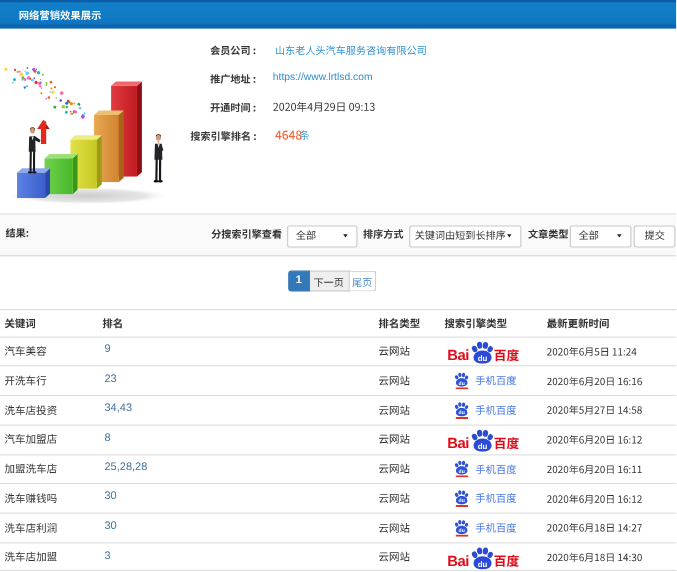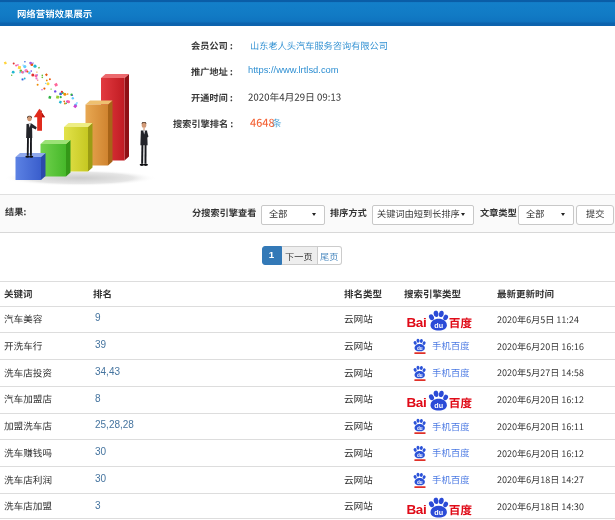--- a/index.html
+++ b/index.html
@@ -259,21 +259,21 @@
         <g transform="translate(41.8,18.3)">
           <path d="M1.8 -6.6V1.0H3.3V0.3H8.4V1.0H9.9V-6.6H6.2L6.5 -7.9H10.9V-9.3H0.7V-7.9H4.9C4.8 -7.5 4.8 -7.0 4.7 -6.6ZM3.3 -2.5H8.4V-1.0H3.3ZM3.3 -3.8V-5.3H8.4V-3.8Z M16.1 -7.3V-6.5H14.5V-5.4H16.1V-3.6H20.9V-5.4H22.6V-6.5H20.9V-7.3H19.5V-6.5H17.4V-7.3ZM19.5 -5.4V-4.7H17.4V-5.4ZM19.9 -2.1C19.5 -1.7 18.9 -1.4 18.4 -1.1C17.7 -1.4 17.2 -1.7 16.8 -2.1ZM14.6 -3.1V-2.1H15.9L15.4 -1.9C15.8 -1.4 16.2 -1.0 16.8 -0.6C15.9 -0.4 15.0 -0.3 14.0 -0.2C14.2 0.1 14.5 0.6 14.6 1.0C15.9 0.8 17.2 0.6 18.3 0.2C19.4 0.6 20.6 0.9 22.1 1.0C22.2 0.7 22.6 0.1 22.9 -0.2C21.8 -0.2 20.8 -0.4 19.9 -0.6C20.8 -1.1 21.5 -1.8 22.0 -2.8L21.1 -3.2L20.9 -3.1ZM17.0 -9.6C17.1 -9.4 17.2 -9.1 17.2 -8.9H12.9V-5.8C12.9 -4.0 12.8 -1.4 11.9 0.4C12.2 0.5 12.9 0.8 13.2 1.0C14.1 -0.9 14.3 -3.8 14.3 -5.8V-7.6H22.7V-8.9H18.8C18.7 -9.2 18.5 -9.6 18.4 -9.9Z" fill="#e00b18"></path>
         </g>
       </svg></div>
     <div style="position:absolute;left:497.0px;top:313.7px;line-height:0"><svg width="83" height="12" viewBox="0 -9.1 83 12" xmlns="http://www.w3.org/2000/svg">
         <path d="M0.4 0.0H4.6V-0.7H2.7C2.4 -0.7 2.0 -0.7 1.6 -0.7C3.2 -2.1 4.3 -3.5 4.3 -4.8C4.3 -6.0 3.5 -6.8 2.3 -6.8C1.5 -6.8 0.9 -6.4 0.4 -5.8L0.8 -5.3C1.2 -5.8 1.7 -6.1 2.2 -6.1C3.0 -6.1 3.4 -5.5 3.4 -4.8C3.4 -3.6 2.5 -2.3 0.4 -0.5Z M7.5 0.1C8.8 0.1 9.6 -1.0 9.6 -3.3C9.6 -5.6 8.8 -6.8 7.5 -6.8C6.3 -6.8 5.5 -5.6 5.5 -3.3C5.5 -1.0 6.3 0.1 7.5 0.1ZM7.5 -0.6C6.8 -0.6 6.3 -1.4 6.3 -3.3C6.3 -5.3 6.8 -6.1 7.5 -6.1C8.3 -6.1 8.8 -5.3 8.8 -3.3C8.8 -1.4 8.3 -0.6 7.5 -0.6Z M10.4 0.0H14.6V-0.7H12.8C12.4 -0.7 12.0 -0.7 11.7 -0.7C13.2 -2.1 14.3 -3.5 14.3 -4.8C14.3 -6.0 13.5 -6.8 12.4 -6.8C11.5 -6.8 10.9 -6.4 10.4 -5.8L10.9 -5.3C11.3 -5.8 11.7 -6.1 12.3 -6.1C13.1 -6.1 13.5 -5.5 13.5 -4.8C13.5 -3.6 12.5 -2.3 10.4 -0.5Z M17.6 0.1C18.8 0.1 19.6 -1.0 19.6 -3.3C19.6 -5.6 18.8 -6.8 17.6 -6.8C16.3 -6.8 15.5 -5.6 15.5 -3.3C15.5 -1.0 16.3 0.1 17.6 0.1ZM17.6 -0.6C16.8 -0.6 16.3 -1.4 16.3 -3.3C16.3 -5.3 16.8 -6.1 17.6 -6.1C18.3 -6.1 18.9 -5.3 18.9 -3.3C18.9 -1.4 18.3 -0.6 17.6 -0.6Z M20.5 -2.0V-1.4H24.7V0.7H25.4V-1.4H28.7V-2.0H25.4V-3.8H28.1V-4.5H25.4V-5.9H28.3V-6.5H22.9C23.0 -6.8 23.2 -7.1 23.3 -7.5L22.6 -7.6C22.2 -6.4 21.4 -5.2 20.5 -4.5C20.7 -4.4 21.0 -4.2 21.1 -4.1C21.6 -4.5 22.1 -5.1 22.5 -5.9H24.7V-4.5H22.0V-2.0ZM22.7 -2.0V-3.8H24.7V-2.0Z M31.9 0.1C32.9 0.1 33.8 -0.8 33.8 -2.0C33.8 -3.4 33.1 -4.1 31.9 -4.1C31.4 -4.1 30.8 -3.8 30.4 -3.3C30.5 -5.4 31.2 -6.1 32.1 -6.1C32.5 -6.1 32.9 -5.9 33.2 -5.6L33.7 -6.1C33.3 -6.5 32.8 -6.8 32.1 -6.8C30.8 -6.8 29.6 -5.8 29.6 -3.2C29.6 -1.0 30.6 0.1 31.9 0.1ZM30.4 -2.7C30.9 -3.3 31.4 -3.5 31.8 -3.5C32.6 -3.5 33.0 -2.9 33.0 -2.0C33.0 -1.1 32.5 -0.5 31.9 -0.5C31.0 -0.5 30.5 -1.3 30.4 -2.7Z M36.0 -7.1V-4.3C36.0 -2.9 35.9 -1.0 34.4 0.2C34.6 0.3 34.8 0.6 34.9 0.7C35.8 -0.0 36.3 -1.1 36.5 -2.1H40.9V-0.3C40.9 -0.1 40.8 -0.0 40.6 -0.0C40.4 -0.0 39.7 0.0 38.9 -0.0C39.0 0.2 39.2 0.5 39.2 0.7C40.2 0.7 40.8 0.7 41.1 0.6C41.5 0.4 41.6 0.2 41.6 -0.3V-7.1ZM36.7 -6.5H40.9V-4.9H36.7ZM36.7 -4.3H40.9V-2.8H36.6C36.7 -3.3 36.7 -3.8 36.7 -4.3Z M45.6 0.1C46.7 0.1 47.8 -0.7 47.8 -2.2C47.8 -3.6 46.9 -4.3 45.8 -4.3C45.4 -4.3 45.1 -4.2 44.8 -4.0L44.9 -5.9H47.4V-6.6H44.2L44.0 -3.5L44.4 -3.3C44.8 -3.5 45.1 -3.6 45.5 -3.6C46.4 -3.6 46.9 -3.1 46.9 -2.1C46.9 -1.2 46.3 -0.6 45.5 -0.6C44.7 -0.6 44.2 -0.9 43.9 -1.3L43.5 -0.8C43.9 -0.3 44.5 0.1 45.6 0.1Z M50.5 -3.2H55.0V-0.6H50.5ZM50.5 -3.9V-6.3H55.0V-3.9ZM49.8 -7.0V0.6H50.5V0.0H55.0V0.6H55.8V-7.0Z M60.1 0.0H63.7V-0.7H62.4V-6.6H61.8C61.4 -6.4 61.0 -6.3 60.4 -6.2V-5.6H61.6V-0.7H60.1Z M65.1 0.0H68.8V-0.7H67.4V-6.6H66.8C66.4 -6.4 66.0 -6.3 65.4 -6.2V-5.6H66.6V-0.7H65.1Z M70.6 -3.5C70.9 -3.5 71.2 -3.8 71.2 -4.2C71.2 -4.5 70.9 -4.8 70.6 -4.8C70.3 -4.8 70.0 -4.5 70.0 -4.2C70.0 -3.8 70.3 -3.5 70.6 -3.5ZM70.6 0.1C70.9 0.1 71.2 -0.1 71.2 -0.5C71.2 -0.9 70.9 -1.1 70.6 -1.1C70.3 -1.1 70.0 -0.9 70.0 -0.5C70.0 -0.1 70.3 0.1 70.6 0.1Z M72.3 0.0H76.4V-0.7H74.6C74.3 -0.7 73.9 -0.7 73.5 -0.7C75.1 -2.1 76.1 -3.5 76.1 -4.8C76.1 -6.0 75.4 -6.8 74.2 -6.8C73.4 -6.8 72.8 -6.4 72.2 -5.8L72.7 -5.3C73.1 -5.8 73.5 -6.1 74.1 -6.1C74.9 -6.1 75.3 -5.5 75.3 -4.8C75.3 -3.6 74.4 -2.3 72.3 -0.5Z M80.0 0.0H80.8V-1.8H81.6V-2.5H80.8V-6.6H79.8L77.1 -2.4V-1.8H80.0ZM80.0 -2.5H77.9L79.4 -4.8C79.6 -5.1 79.8 -5.4 80.0 -5.7H80.0C80.0 -5.4 80.0 -4.9 80.0 -4.5Z" fill="#333333"></path>
       </svg></div>
     <div style="position:absolute;left:4.0px;top:339.9px;line-height:0"><svg width="39" height="13" viewBox="0 -9.6 39 13" xmlns="http://www.w3.org/2000/svg">
         <path d="M6.2 -6.7V-4.0H3.5V-4.4V-6.7ZM0.5 -4.0V-3.3H2.8C2.6 -2.0 2.1 -0.7 0.5 0.3C0.7 0.4 1.0 0.6 1.1 0.8C2.9 -0.3 3.4 -1.8 3.5 -3.3H6.2V0.8H7.0V-3.3H9.1V-4.0H7.0V-6.7H8.8V-7.4H0.9V-6.7H2.8V-4.4L2.8 -4.0Z M10.4 -7.5C11.0 -7.2 11.7 -6.7 12.0 -6.3L12.5 -6.8C12.2 -7.2 11.4 -7.7 10.9 -7.9ZM10.0 -4.9C10.6 -4.6 11.3 -4.1 11.7 -3.8L12.1 -4.3C11.7 -4.7 11.0 -5.1 10.4 -5.4ZM10.2 0.2 10.9 0.7C11.3 -0.3 11.9 -1.5 12.3 -2.5L11.8 -2.9C11.3 -1.8 10.7 -0.5 10.2 0.2ZM13.8 -7.9C13.6 -6.7 13.1 -5.5 12.6 -4.8C12.7 -4.7 13.1 -4.5 13.2 -4.4C13.5 -4.8 13.7 -5.3 13.9 -5.8H15.4V-4.1H12.5V-3.4H14.2C14.1 -1.6 13.8 -0.4 12.1 0.2C12.3 0.3 12.5 0.6 12.5 0.8C14.4 0.0 14.8 -1.3 14.9 -3.4H16.2V-0.3C16.2 0.4 16.4 0.7 17.1 0.7C17.2 0.7 17.9 0.7 18.1 0.7C18.7 0.7 18.9 0.3 19.0 -1.2C18.8 -1.2 18.5 -1.3 18.3 -1.4C18.3 -0.2 18.2 0.0 18.0 0.0C17.8 0.0 17.3 0.0 17.2 0.0C16.9 0.0 16.9 -0.1 16.9 -0.3V-3.4H18.8V-4.1H16.1V-5.8H18.4V-6.5H16.1V-8.1H15.4V-6.5H14.2C14.3 -6.9 14.4 -7.3 14.5 -7.8Z M20.8 -3.1C20.9 -3.2 21.3 -3.2 21.8 -3.2H24.1V-1.8H19.8V-1.1H24.1V0.8H24.8V-1.1H28.2V-1.8H24.8V-3.2H27.4V-3.9H24.8V-5.4H24.1V-3.9H21.6C22.0 -4.5 22.4 -5.2 22.8 -6.0H28.1V-6.7H23.2C23.3 -7.1 23.5 -7.5 23.7 -7.9L22.9 -8.1C22.7 -7.6 22.5 -7.1 22.3 -6.7H19.9V-6.0H22.0C21.6 -5.3 21.4 -4.8 21.2 -4.6C20.9 -4.2 20.8 -3.9 20.5 -3.8C20.6 -3.6 20.8 -3.2 20.8 -3.1Z M33.0 -7.5V-6.8H37.7V-7.5ZM31.4 -8.1C30.9 -7.4 29.9 -6.5 29.1 -6.0C29.3 -5.8 29.5 -5.6 29.6 -5.4C30.4 -6.0 31.4 -7.0 32.1 -7.8ZM32.6 -4.8V-4.1H35.8V-0.2C35.8 -0.0 35.7 0.0 35.5 0.0C35.4 0.1 34.7 0.1 34.0 0.0C34.1 0.2 34.2 0.5 34.3 0.7C35.2 0.7 35.8 0.7 36.1 0.6C36.4 0.5 36.5 0.3 36.5 -0.2V-4.1H38.0V-4.8ZM31.7 -6.0C31.1 -4.9 30.0 -3.8 29.0 -3.1C29.2 -2.9 29.4 -2.6 29.5 -2.5C29.9 -2.8 30.3 -3.1 30.6 -3.5V0.8H31.4V-4.3C31.8 -4.8 32.1 -5.3 32.4 -5.8Z" fill="#333333"></path>
       </svg></div>
-    <div style="position:absolute;left:95.0px;top:338.0px;font-size:10px;color:#45749f;font-weight:normal;white-space:nowrap;line-height:13px">39</div>
+    <div style="position:absolute;left:95.0px;top:338.0px;font-size:10px;color:#45749f;font-weight:normal;white-space:nowrap;line-height:13px">23</div>
     <div style="position:absolute;left:344.0px;top:339.9px;line-height:0"><svg width="30" height="13" viewBox="0 -9.6 30 13" xmlns="http://www.w3.org/2000/svg">
         <path d="M1.6 -7.3V-6.6H8.1V-7.3ZM1.4 0.4C1.7 0.3 2.3 0.2 7.6 -0.2C7.8 0.2 8.0 0.5 8.2 0.8L8.9 0.4C8.4 -0.5 7.4 -1.9 6.6 -3.0L6.0 -2.7C6.3 -2.1 6.8 -1.5 7.2 -0.9L2.3 -0.5C3.1 -1.5 3.9 -2.6 4.5 -3.8H9.1V-4.6H0.5V-3.8H3.5C2.9 -2.6 2.1 -1.4 1.8 -1.1C1.5 -0.7 1.3 -0.4 1.1 -0.4C1.2 -0.2 1.3 0.2 1.4 0.4Z M11.5 -5.1C11.9 -4.6 12.4 -4.0 12.8 -3.4C12.4 -2.4 11.9 -1.5 11.3 -0.8C11.4 -0.8 11.7 -0.5 11.8 -0.4C12.4 -1.1 12.9 -1.8 13.2 -2.7C13.5 -2.3 13.8 -1.9 14.0 -1.5L14.5 -2.0C14.2 -2.4 13.9 -2.9 13.5 -3.5C13.8 -4.3 14.0 -5.1 14.1 -6.1L13.5 -6.1C13.4 -5.4 13.2 -4.7 13.0 -4.1C12.7 -4.6 12.3 -5.1 11.9 -5.5ZM14.2 -5.1C14.7 -4.6 15.1 -4.0 15.6 -3.4C15.2 -2.3 14.6 -1.4 13.9 -0.8C14.1 -0.7 14.4 -0.5 14.5 -0.4C15.1 -1.0 15.6 -1.8 16.0 -2.7C16.3 -2.2 16.6 -1.6 16.8 -1.2L17.3 -1.6C17.0 -2.2 16.7 -2.8 16.3 -3.4C16.5 -4.2 16.7 -5.1 16.8 -6.0L16.2 -6.1C16.1 -5.4 16.0 -4.7 15.8 -4.1C15.4 -4.6 15.1 -5.1 14.7 -5.5ZM10.4 -7.5V0.7H11.2V-6.8H17.7V-0.2C17.7 -0.0 17.6 0.0 17.4 0.0C17.2 0.0 16.6 0.1 16.0 0.0C16.1 0.2 16.2 0.5 16.2 0.7C17.1 0.7 17.6 0.7 17.9 0.6C18.3 0.5 18.4 0.3 18.4 -0.2V-7.5Z M19.8 -6.3V-5.6H23.5V-6.3ZM20.1 -5.0C20.4 -4.0 20.6 -2.5 20.6 -1.6L21.2 -1.7C21.1 -2.7 20.9 -4.1 20.7 -5.1ZM20.9 -7.8C21.1 -7.4 21.4 -6.7 21.5 -6.4L22.2 -6.6C22.1 -7.0 21.8 -7.6 21.5 -8.0ZM22.4 -5.3C22.2 -4.1 22.0 -2.4 21.7 -1.4C20.9 -1.2 20.2 -1.0 19.7 -0.9L19.8 -0.2C20.8 -0.4 22.2 -0.8 23.5 -1.1L23.4 -1.8L22.3 -1.5C22.6 -2.5 22.9 -4.0 23.0 -5.1ZM23.7 -3.5V0.8H24.4V0.3H27.3V0.7H28.0V-3.5H26.0V-5.4H28.4V-6.1H26.0V-8.1H25.2V-3.5ZM24.4 -0.4V-2.8H27.3V-0.4Z" fill="#333333"></path>
       </svg></div>
     <div style="position:absolute;left:412px;top:338.1px;line-height:0"><svg width="16" height="16" viewBox="0 0 16 16" xmlns="http://www.w3.org/2000/svg">
         <g transform="translate(1.3,1.0) scale(0.305)">
           <ellipse cx="6" cy="13" rx="4.9" ry="6.3" transform="rotate(-26 6 13)" fill="#2b52d8"></ellipse>
           <ellipse cx="15.5" cy="5.8" rx="5" ry="6.6" transform="rotate(-8 15.5 5.8)" fill="#2b52d8"></ellipse>
           <ellipse cx="26.5" cy="6.2" rx="5" ry="6.6" transform="rotate(8 26.5 6.2)" fill="#2b52d8"></ellipse>
           <ellipse cx="35.5" cy="13.5" rx="4.7" ry="6" transform="rotate(27 35.5 13.5)" fill="#2b52d8"></ellipse>
           <path d="M21 16 C30.5 16 38 21.5 38 29.5 C38 37 30.5 40.5 21 40.5 C11.5 40.5 4 37 4 29.5 C4 21.5 11.5 16 21 16 Z" fill="#2b52d8"></path>

